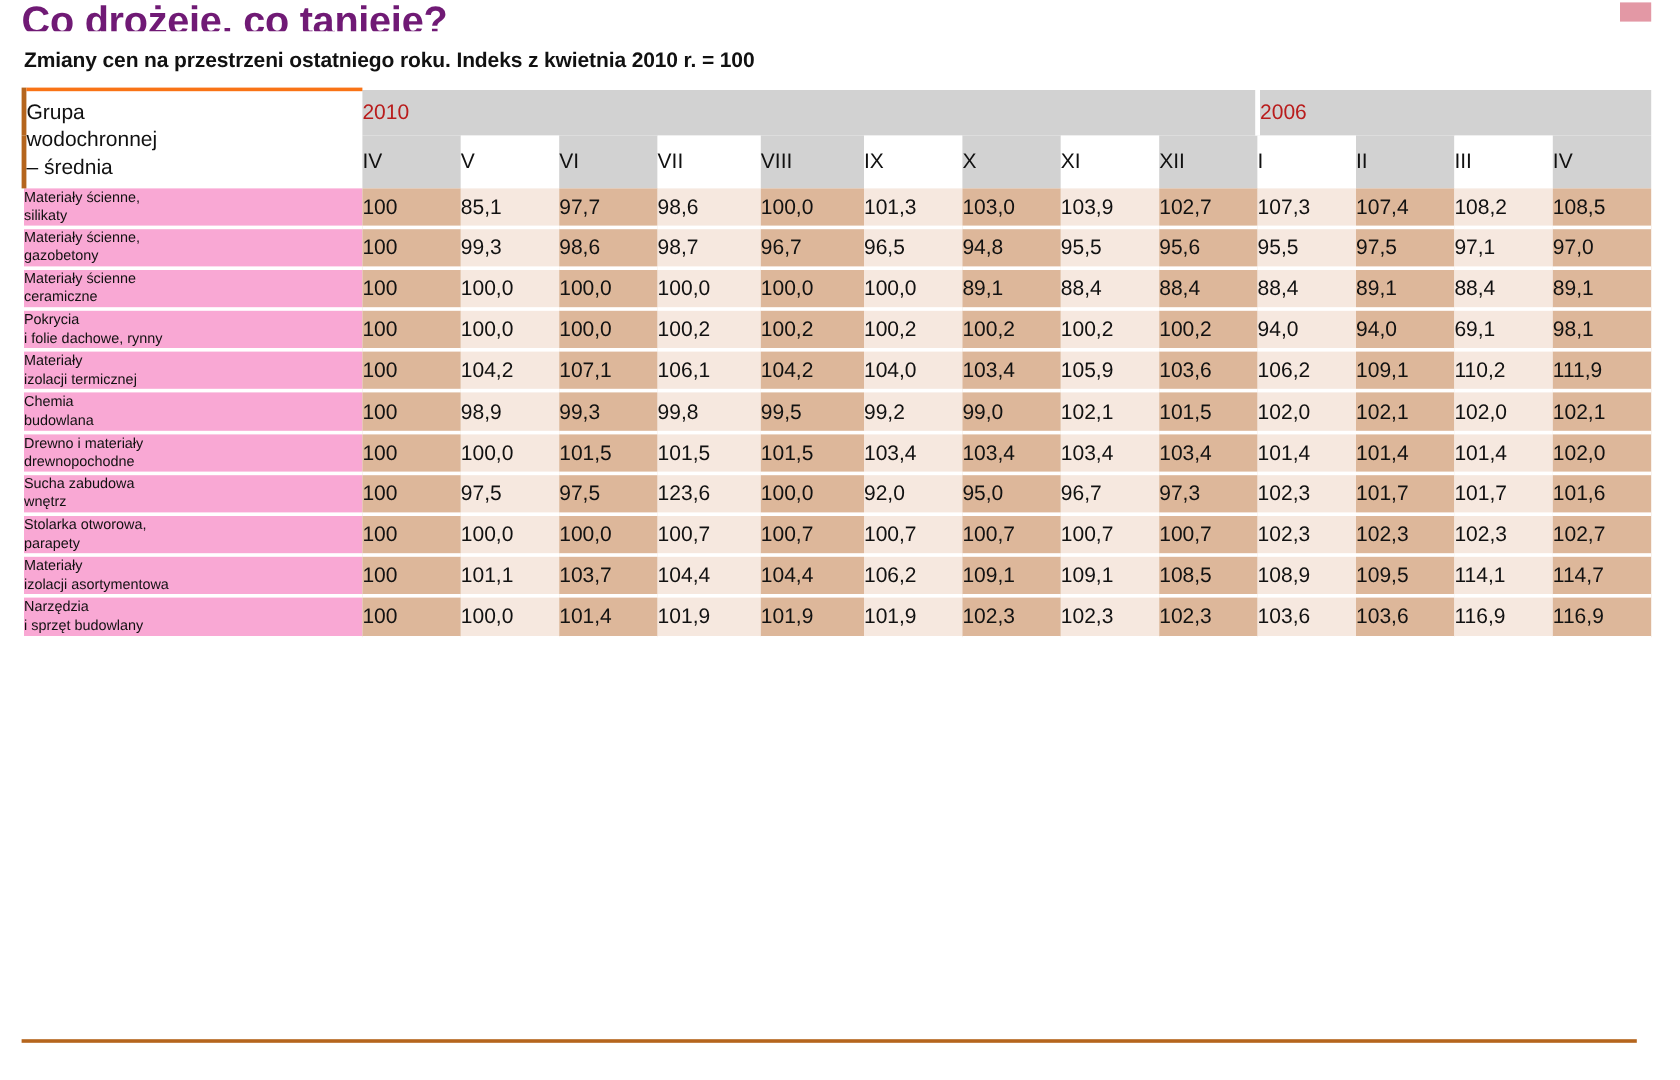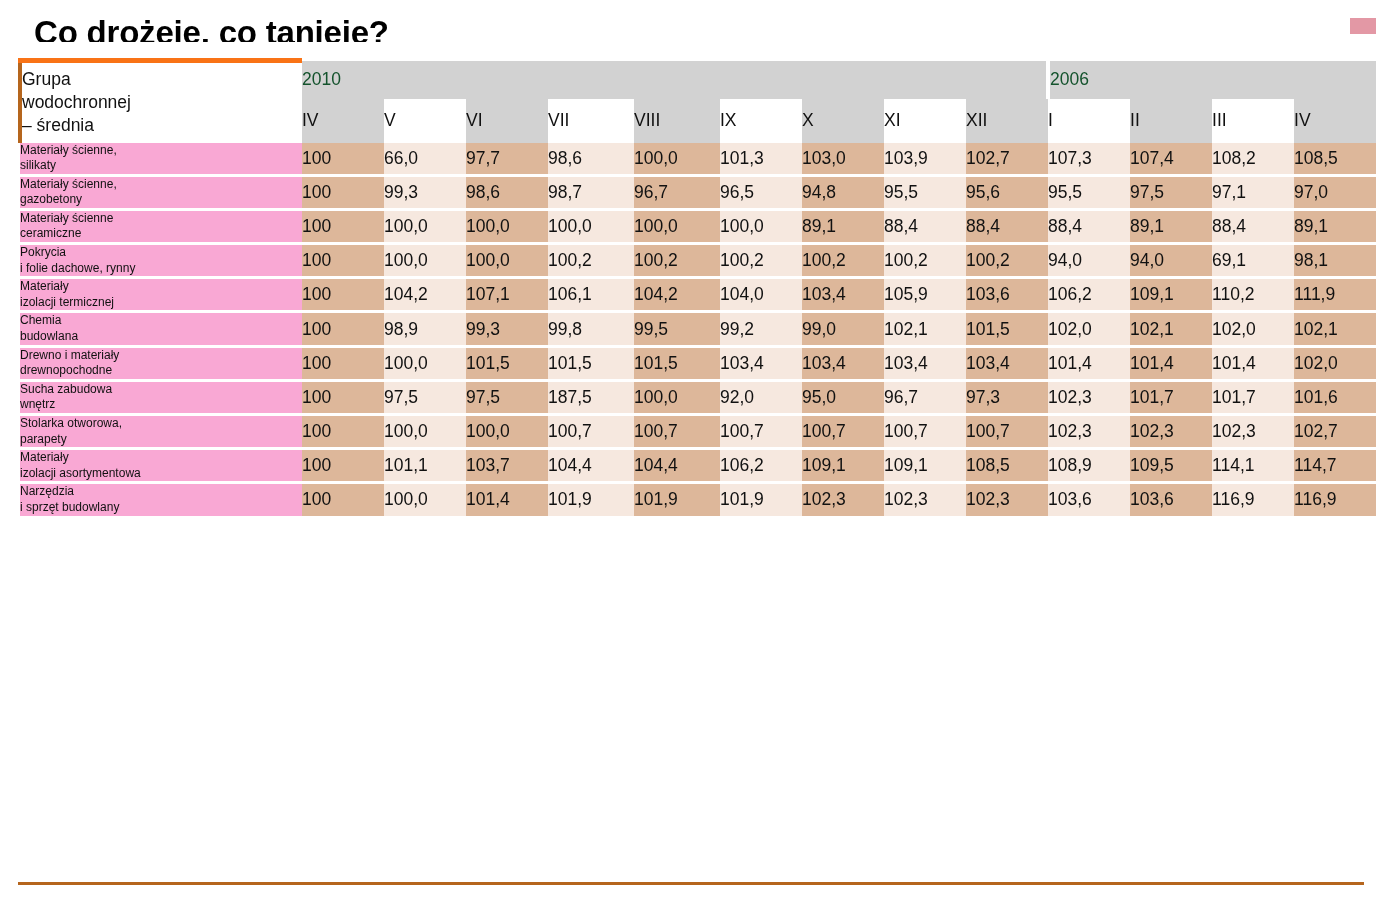--- a/index.html
+++ b/index.html
@@ -18,23 +18,23 @@
   .page {
     width: 1400px;
     height: 900px;
     position: relative;
     box-sizing: border-box;
     padding: 0 18px;
   }
   .title {
     font-size: 33px;
     font-weight: bold;
-    color: #000000;
+    color: #701a75;
     line-height: 1.0;
-    margin: 16px;
+    margin: 0;
     padding-top: 0;
     letter-spacing: -0.2px;
     height: 26px;
     overflow: hidden;
   }
   .subtitle {
     font-size: 17.5px;
     font-weight: bold;
     color: #111;
     margin: 14px 0 0 2px;
@@ -50,34 +50,34 @@
     padding: 0;
     margin: 0;
     vertical-align: middle;
     font-weight: normal;
     text-align: left;
   }
   
   .hdr-group {
     background: #ffffff;
     border-left: 4px solid #b5651d;
-    border-top: 5px solid #f97316;
+    border-top: 3px solid #f97316;
     padding: 10px 0 10px 14px;
     font-size: 17.5px;
     line-height: 1.32;
     color: #111;
     height: 82px;
     box-sizing: border-box;
     vertical-align: top;
   }
   .yr {
     background: #d2d2d2;
     font-size: 17.5px;
     padding: 8px 0 8px 10px;
-    color: #14532d;
+    color: #b91c1c;
     height: 38px;
     box-sizing: border-box;
     border-right: 4px solid #ffffff;
   }
   .mon {
     font-size: 17.5px;
     padding: 6px 0 6px 10px;
     color: #111;
     height: 44px;
     box-sizing: border-box;
@@ -133,20 +133,21 @@
   }
 </style>
 </head>
 <body>
 
 <div class="page">
 
   <div class="tr-corner"></div>
 
   <h1 class="title">Co drożeje, co tanieje?</h1>
+  <div class="subtitle">Zmiany cen na przestrzeni ostatniego roku. Indeks z kwietnia 2010 r. = 100</div>
 
   <table class="idx">
     <colgroup>
       <col style="width:282px">
       <col style="width:82px">
         <col style="width:82px">
         <col style="width:82px">
       <col style="width:86px">
         <col style="width:86px">
         <col style="width:82px">
@@ -184,21 +185,21 @@
         <td class="mon sh">IV</td>
       </tr>
     </thead>
     <tbody id="tbody">
         <tr>
           <td class="rowlabel">
             <div>Materiały ścienne,</div>
             <div>silikaty</div>
           </td>
           <td class="cell dk">100</td>
-          <td class="cell lt">66,0</td>
+          <td class="cell lt">85,1</td>
           <td class="cell dk">97,7</td>
           <td class="cell lt">98,6</td>
           <td class="cell dk">100,0</td>
           <td class="cell lt">101,3</td>
           <td class="cell dk">103,0</td>
           <td class="cell lt">103,9</td>
           <td class="cell dk">102,7</td>
           <td class="cell lt">107,3</td>
           <td class="cell dk">107,4</td>
           <td class="cell lt">108,2</td>
@@ -319,21 +320,21 @@
           <td class="cell dk">102,0</td>
         </tr>
         <tr>
           <td class="rowlabel">
             <div>Sucha zabudowa</div>
             <div>wnętrz</div>
           </td>
           <td class="cell dk">100</td>
           <td class="cell lt">97,5</td>
           <td class="cell dk">97,5</td>
-          <td class="cell lt">187,5</td>
+          <td class="cell lt">123,6</td>
           <td class="cell dk">100,0</td>
           <td class="cell lt">92,0</td>
           <td class="cell dk">95,0</td>
           <td class="cell lt">96,7</td>
           <td class="cell dk">97,3</td>
           <td class="cell lt">102,3</td>
           <td class="cell dk">101,7</td>
           <td class="cell lt">101,7</td>
           <td class="cell dk">101,6</td>
         </tr>

